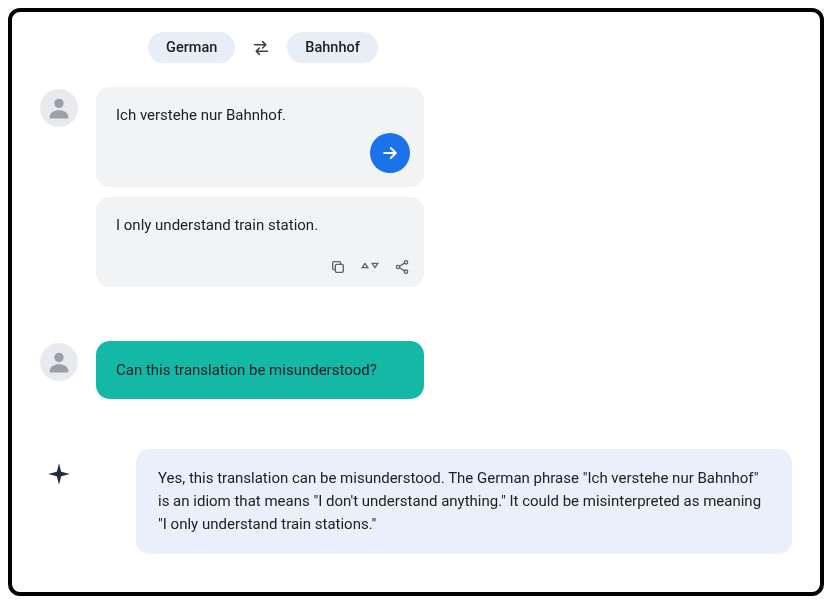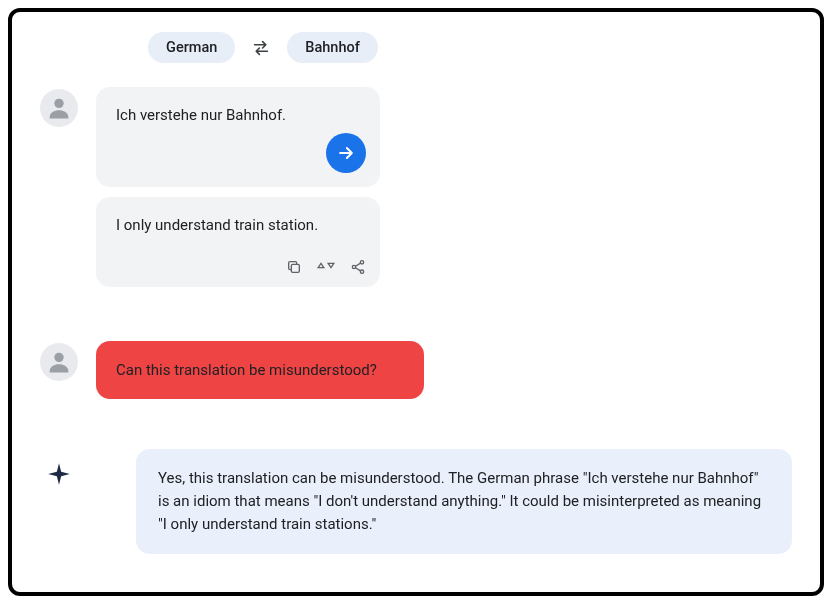--- a/index.html
+++ b/index.html
@@ -80,21 +80,21 @@
       gap: 10px;
     }
     .bubble {
       background: #f1f3f4;
       border-radius: 14px;
       padding: 18px 20px;
       font-size: 15px;
       color: #202124;
       line-height: 1.45;
       position: relative;
-      width: 284px;
+      width: 328px;
     }
     .bubble.with-arrow {
       padding-bottom: 60px;
     }
     .arrow-btn {
       position: absolute;
       bottom: 14px;
       right: 14px;
       width: 40px;
       height: 40px;
@@ -120,21 +120,21 @@
       gap: 14px;
       align-items: center;
     }
     .action-icon {
       color: #5f6368;
       cursor: pointer;
       display: flex;
       align-items: center;
     }
     .question-bubble {
-      background: #ef4444;
+      background: #14b8a6;
       border-radius: 14px;
       padding: 20px 20px;
       font-size: 15px;
       color: #202124;
       width: 328px;
     }
     .ai-row {
       display: flex;
       align-items: flex-start;
       gap: 18px;

